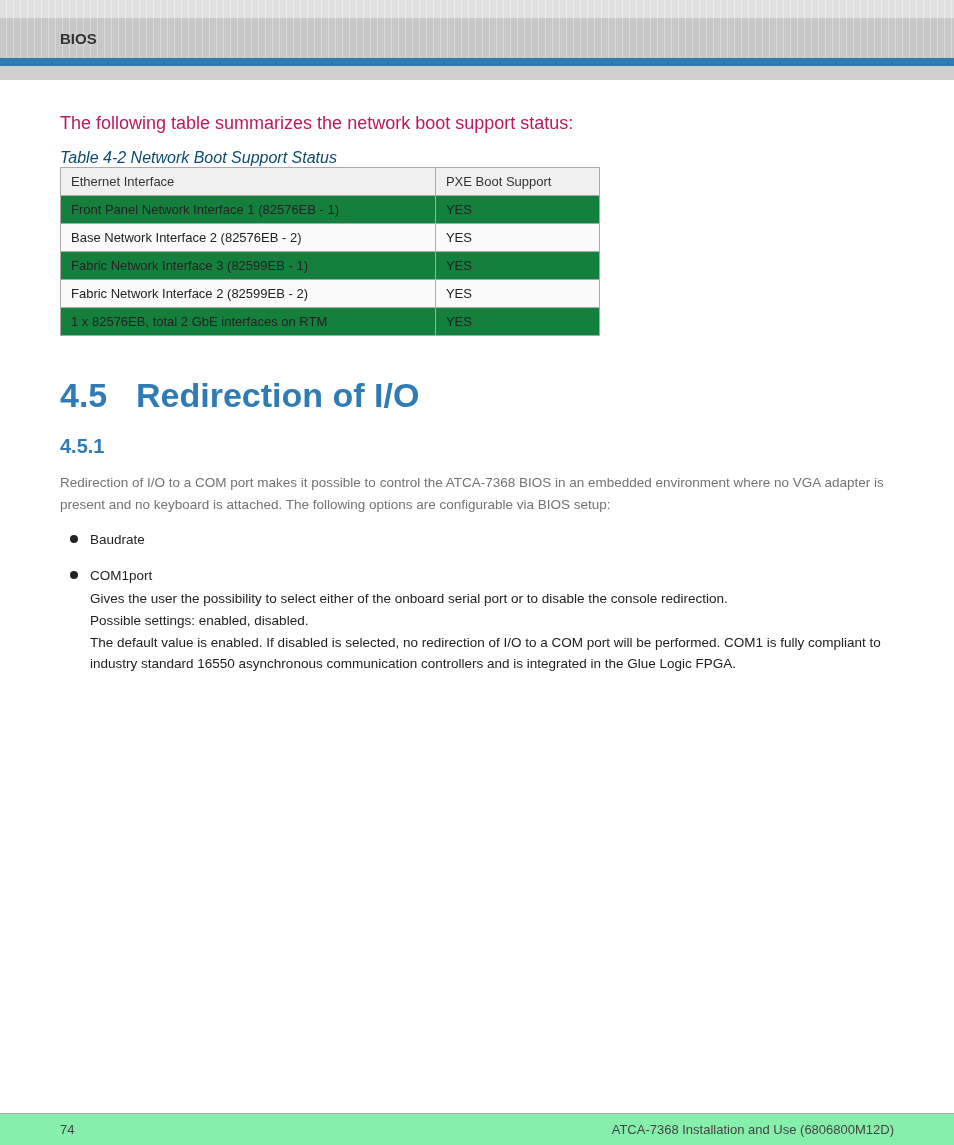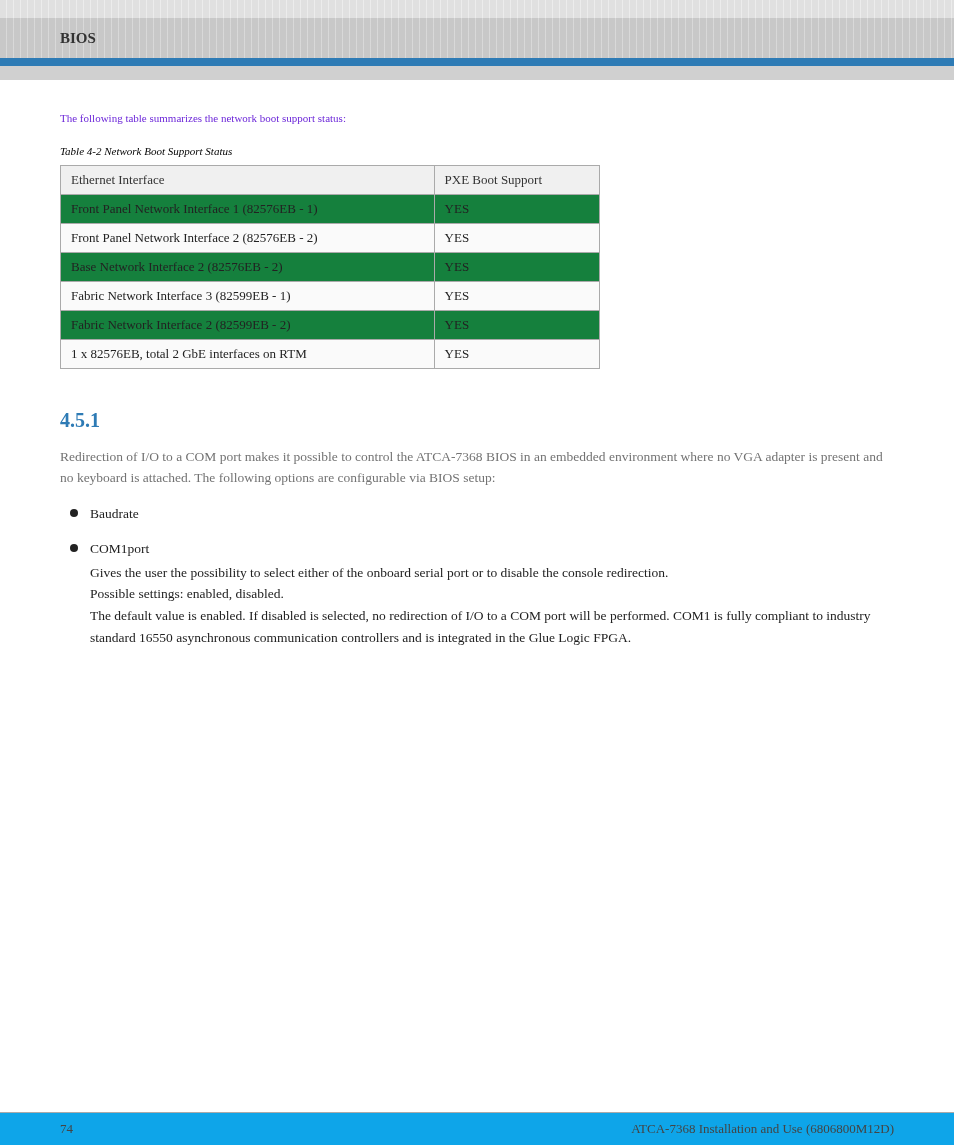--- a/index.html
+++ b/index.html
@@ -1,19 +1,18 @@
 <!DOCTYPE html>
 <html><head>
   <meta charset="utf-8">
   <style>
     * {
       margin: 0;
       padding: 0;
       box-sizing: border-box;
-      font-family: Liberation Serif, serif;
     }
 
     body {
       width: 954px;
       min-height: 1145px;
       background: #ffffff;
       font-family: Arial, Helvetica, sans-serif;
       font-size: 14px;
       color: #222;
     }
@@ -81,32 +80,32 @@
       height: 14px;
       width: 100%;
     }
 
     
     .content {
       padding: 30px 60px 40px 60px;
     }
 
     .intro-text {
-      font-size: 11px;
-      color: #6d28d9;
-      margin-bottom: 18px;
+      font-size: 18px;
+      color: #be185d;
+      margin-bottom: 12px;
       line-height: 1.5;
     }
 
     
     .table-caption {
-      color: #000000;
+      color: #0c4a6e;
       font-style: italic;
-      font-size: 11px;
-      margin-bottom: 8px;
+      font-size: 16px;
+      margin-bottom: 0;
     }
 
     
     .data-table {
       border-collapse: collapse;
       width: 100%;
       max-width: 540px;
       font-size: 13px;
       margin-bottom: 40px;
       padding-left: 24px;
@@ -227,21 +226,21 @@
     .footer {
       position: fixed;
       bottom: 0;
       left: 0;
       width: 954px;
       border-top: 1px solid #aaa;
       padding: 8px 60px;
       display: flex;
       justify-content: space-between;
       align-items: center;
-      background: #0ea5e9;
+      background: #86efac;
       font-size: 13px;
       color: #444;
     }
   </style>
 </head>
 <body>
 
 <div class="header-top">
   <div class="header-top-pattern"></div>
 </div>
@@ -264,42 +263,42 @@
         <th>Ethernet Interface</th>
         <th>PXE Boot Support</th>
       </tr>
     </thead>
     <tbody id="table-body">
     <tr>
           <td>Front Panel Network Interface 1 (82576EB - 1)</td>
           <td>YES</td>
         </tr>
         <tr>
-          <td>Front Panel Network Interface 2 (82576EB - 2)</td>
-          <td>YES</td>
-        </tr>
-        <tr>
           <td>Base Network Interface 2 (82576EB - 2)</td>
           <td>YES</td>
         </tr>
         <tr>
           <td>Fabric Network Interface 3 (82599EB - 1)</td>
           <td>YES</td>
         </tr>
         <tr>
           <td>Fabric Network Interface 2 (82599EB - 2)</td>
           <td>YES</td>
         </tr>
         <tr>
           <td>1 x 82576EB, total 2 GbE interfaces on RTM</td>
           <td>YES</td>
         </tr>
       </tbody>
   </table>
 
+  <div class="section-45">
+    <span class="section-45-number">4.5</span>
+    <span class="section-45-title">Redirection of I/O</span>
+  </div>
 
   <div class="section-451">
     <span class="section-451-number">4.5.1</span>
   </div>
 
   <p class="body-text">Redirection of I/O to a COM port makes it possible to control the ATCA-7368 BIOS in an embedded environment where no VGA adapter is present and no keyboard is attached. The following options are configurable via BIOS setup:</p>
 
   <ul class="bullet-list" id="bullet-list">
   <li>
         <span class="bullet-dot"></span>

